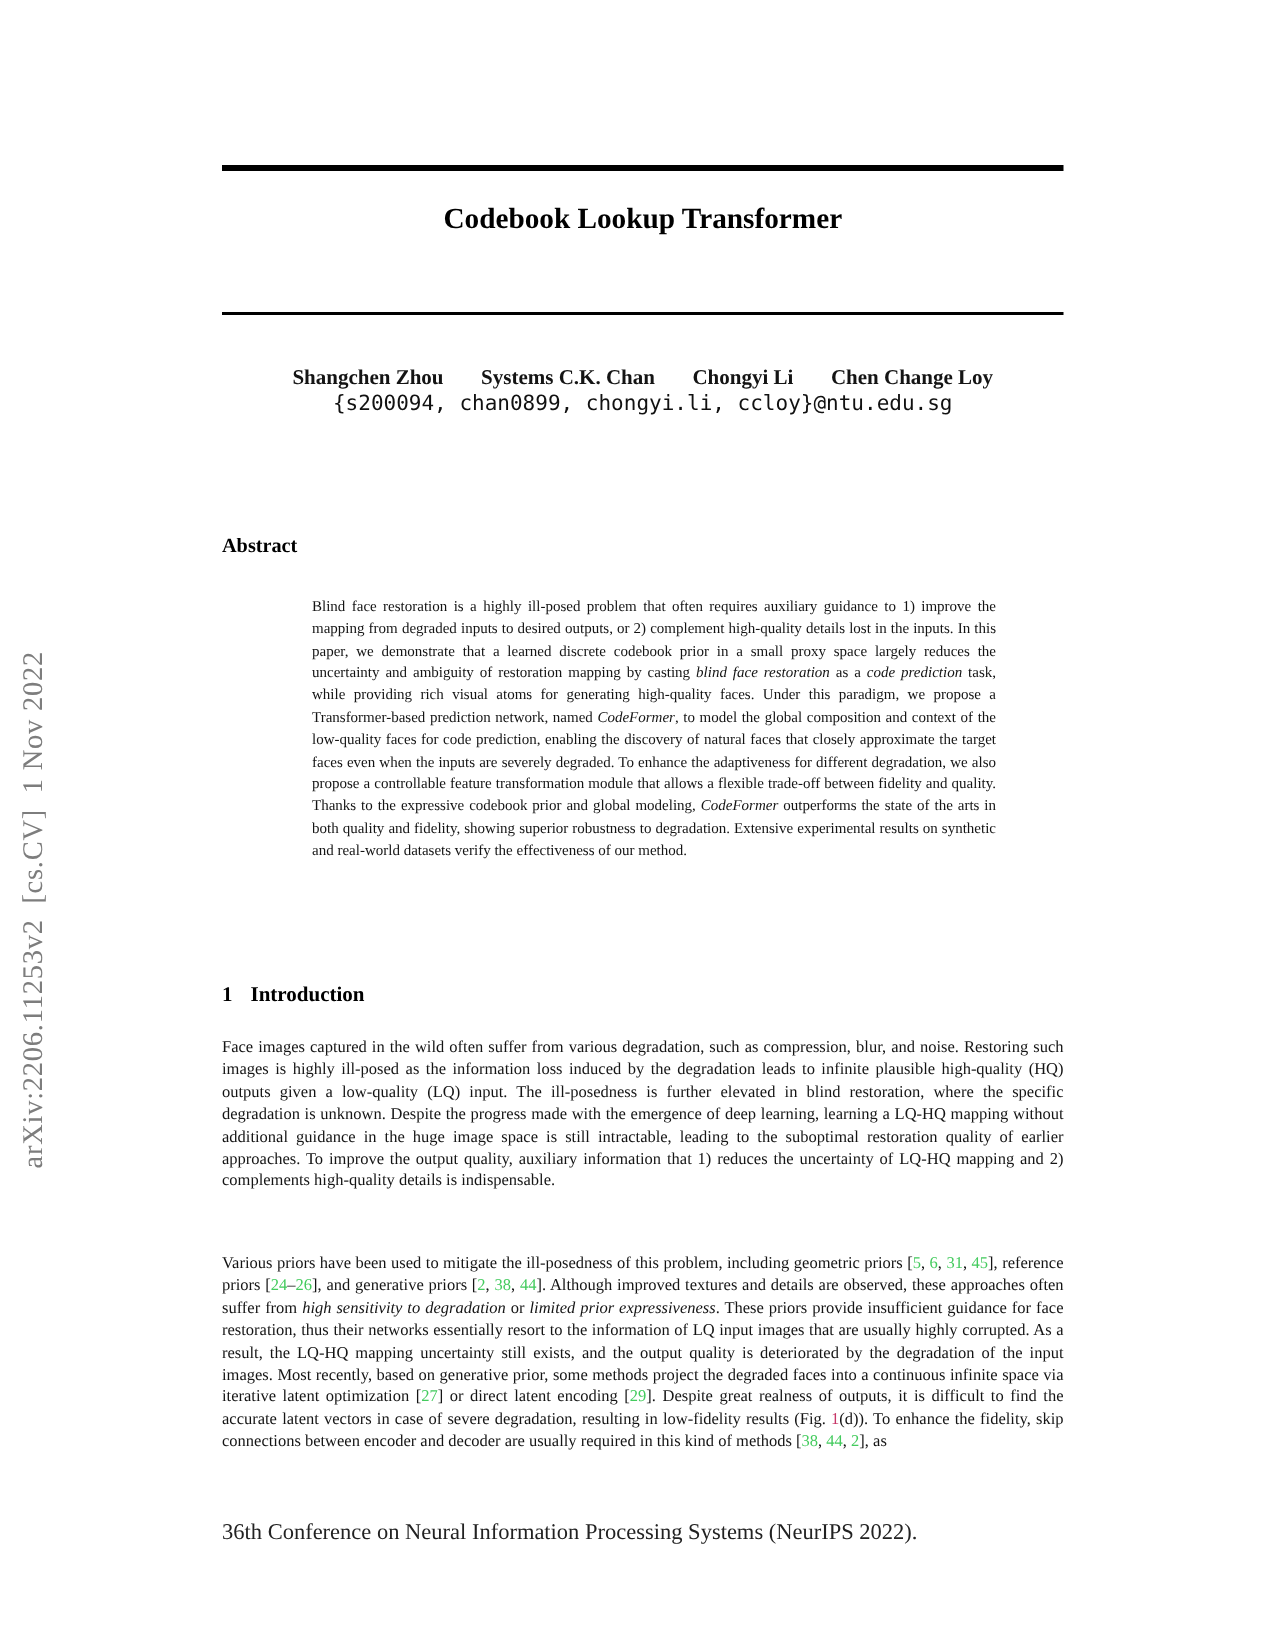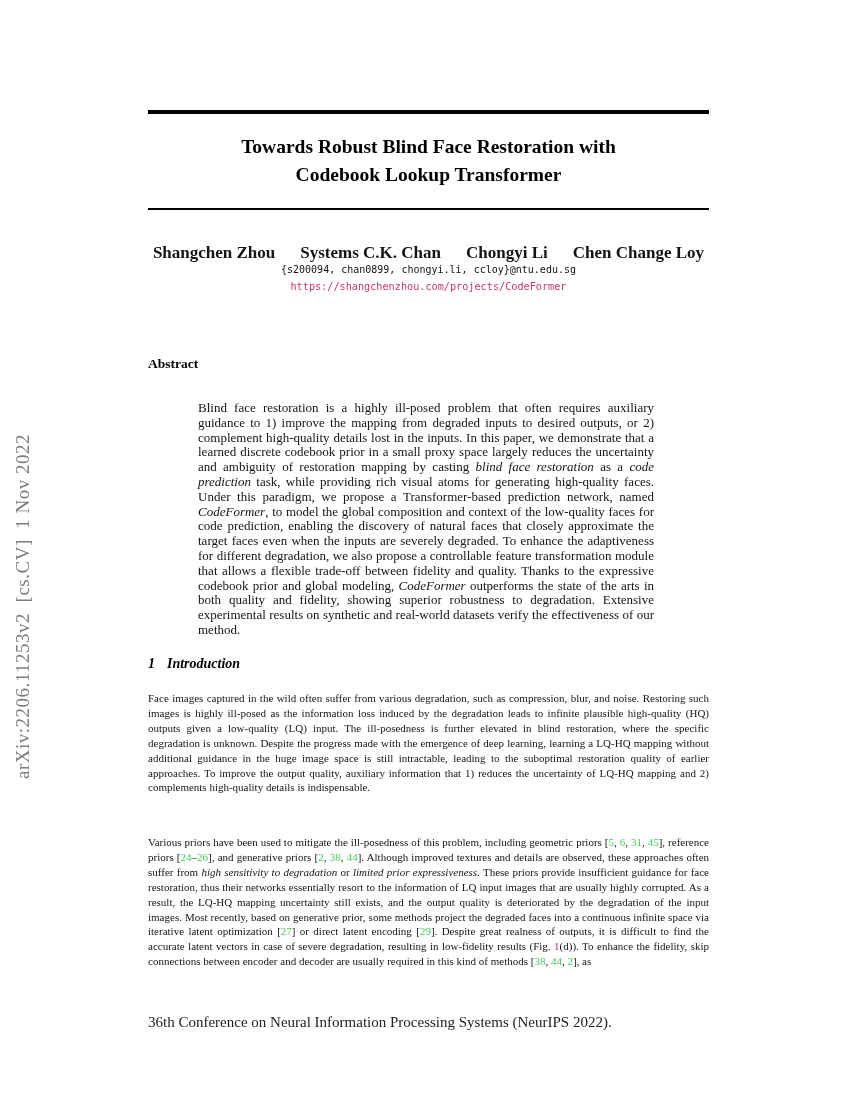--- a/index.html
+++ b/index.html
@@ -8,33 +8,33 @@
     font-family:"Liberation Serif", serif; color:#141414; overflow:hidden;
     margin:0 auto;
   }
   .rule-thick{position:absolute; left:148px; top:110px; width:561px; height:4px; background:#000;}
   .rule-thin{position:absolute; left:148px; top:208px; width:561px; height:1.5px; background:#000;}
   .title{
     position:absolute; left:148px; top:133px; width:561px; text-align:center;
     font-size:19.5px; font-weight:bold; line-height:28px; color:#000;
   }
   .authors-block{position:absolute; left:148px; top:245px; width:561px; text-align:center; line-height:15px;}
-  .author-names{display:flex; justify-content:center; gap:25px; font-weight:bold; font-size:17px;}
+  .author-names{display:flex; justify-content:center; gap:25px; font-weight:bold; font-size:14px;}
   .affiliation{font-size:11.2px; margin-top:1px;}
-  .emails{font-family:"DejaVu Sans Mono", monospace; font-size:10px; margin-top:2px; color:#111;}
+  .emails{font-family:"DejaVu Sans Mono", monospace; font-size:14px; margin-top:2px; color:#111;}
   .project-url{font-family:"DejaVu Sans Mono", monospace; font-size:10.2px; margin-top:2px; color:#c73667;}
   .abstract-heading{
     position:absolute; left:148px; top:356px; width:561px; text-align:left;
     font-weight:bold; font-size:13.5px; color:#000;
   }
   .abstract-text{
-    position:absolute; left:198px; top:388px; width:456px;
-    font-size:13px; line-height:14.8px; text-align:justify; text-justify:inter-word;
+    position:absolute; left:208px; top:388px; width:456px;
+    font-size:10px; line-height:14.8px; text-align:justify; text-justify:inter-word;
   }
-  .section-heading{position:absolute; left:148px; top:656px; font-size:14px; font-weight:bold; color:#000;font-style:italic;}
+  .section-heading{position:absolute; left:148px; top:656px; font-size:14px; font-weight:bold; color:#000;}
   .section-heading .num{display:inline-block; margin-right:12px;}
   .body-par{
     position:absolute; left:148px; width:561px;
     font-size:11px; line-height:14.9px; text-align:justify; text-justify:inter-word;
   }
   .p1{top:680px;}
   .p2{top:824px;}
   .footer-note{position:absolute; left:148px; top:1014px; font-size:15px; color:#222;}
   .arxiv-strip{
     position:absolute; left:12px; top:283px; height:496px;
@@ -49,35 +49,33 @@
 </head>
 <body>
 
 <div class="page">
 
   <div class="arxiv-strip">arXiv:2206.11253v2  [cs.CV]  1 Nov 2022</div>
 
   <div class="rule-thick"></div>
 
   <div class="title">
-    <div>Towards Robust Blind Face Restoration with</div>
     <div>Codebook Lookup Transformer</div>
   </div>
 
   <div class="rule-thin"></div>
 
   <div class="authors-block">
     <div class="author-names">
       <span>Shangchen Zhou</span>
       <span>Systems C.K. Chan</span>
       <span>Chongyi Li</span>
       <span>Chen Change Loy</span>
     </div>
     <div class="emails">{s200094, chan0899, chongyi.li, ccloy}@ntu.edu.sg</div>
-    <div class="project-url">https://shangchenzhou.com/projects/CodeFormer</div>
   </div>
 
   <div class="abstract-heading">Abstract</div>
 
   <p class="abstract-text"><span>Blind face restoration is a highly ill-posed problem that often requires auxiliary guidance to 1) improve the mapping from degraded inputs to desired outputs, or 2) complement high-quality details lost in the inputs. In this paper, we demonstrate that a learned discrete codebook prior in a small proxy space largely reduces the uncertainty and ambiguity of restoration mapping by casting </span><span class="it">blind face restoration</span><span> as a </span><span class="it">code prediction</span><span> task, while providing rich visual atoms for generating high-quality faces. Under this paradigm, we propose a Transformer-based prediction network, named </span><span class="it">CodeFormer</span><span>, to model the global composition and context of the low-quality faces for code prediction, enabling the discovery of natural faces that closely approximate the target faces even when the inputs are severely degraded. To enhance the adaptiveness for different degradation, we also propose a controllable feature transformation module that allows a flexible trade-off between fidelity and quality. Thanks to the expressive codebook prior and global modeling, </span><span class="it">CodeFormer</span><span> outperforms the state of the arts in both quality and fidelity, showing superior robustness to degradation. Extensive experimental results on synthetic and real-world datasets verify the effectiveness of our method.</span></p>
 
   <div class="section-heading">
     <span class="num">1</span><span>Introduction</span>
   </div>
 

